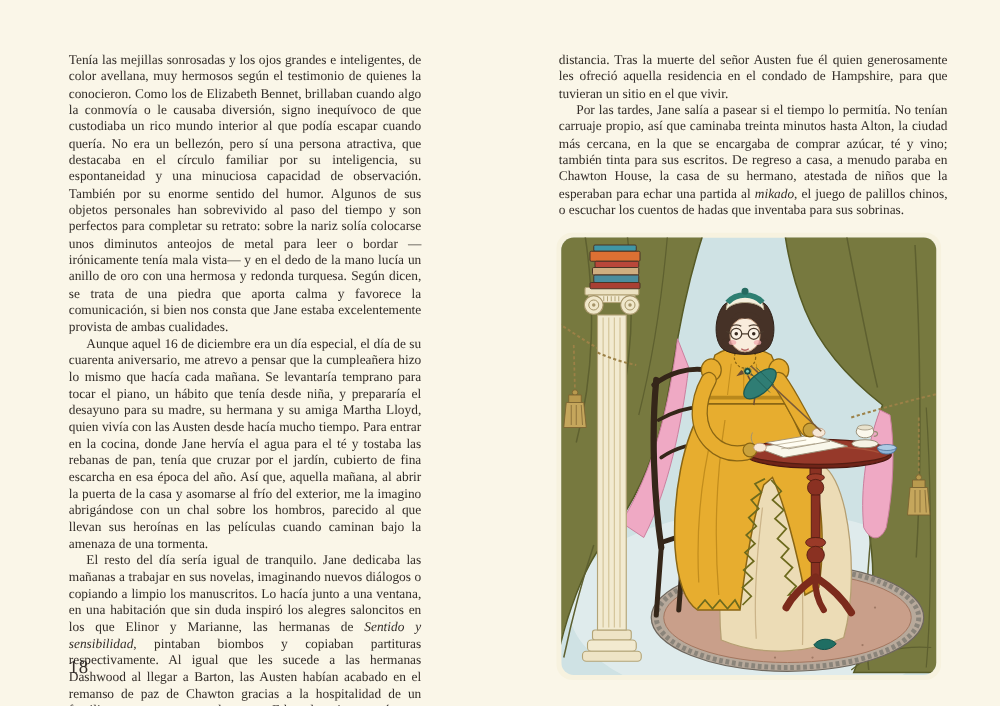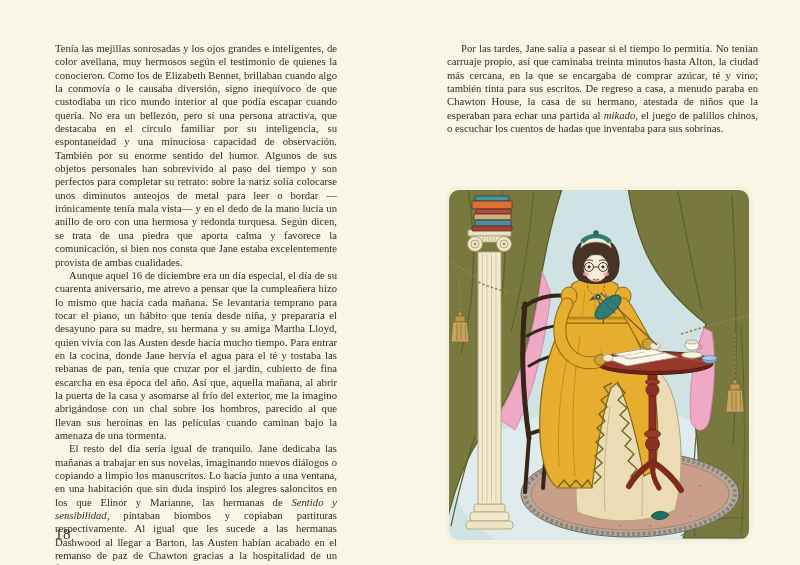--- a/index.html
+++ b/index.html
@@ -24,20 +24,21 @@
     <div class="page-col left-col">
       <p>Tenía las mejillas sonrosadas y los ojos grandes e inteligentes, de color avellana, muy hermosos según el testimonio de quienes la conocieron. Como los de Elizabeth Bennet, brillaban cuando algo la conmovía o le causaba diversión, signo inequívoco de que custodiaba un rico mundo interior al que podía escapar cuando quería. No era un bellezón, pero sí una persona atractiva, que destacaba en el círculo familiar por su inteligencia, su espontaneidad y una minuciosa capacidad de observación. También por su enorme sentido del humor. Algunos de sus objetos personales han sobrevivido al paso del tiempo y son perfectos para completar su retrato: sobre la nariz solía colocarse unos diminutos anteojos de metal para leer o bordar —irónicamente tenía mala vista— y en el dedo de la mano lucía un anillo de oro con una hermosa y redonda turquesa. Según dicen, se trata de una piedra que aporta calma y favorece la comunicación, si bien nos consta que Jane estaba excelentemente provista de ambas cualidades.</p>
       <p class="indent">Aunque aquel 16 de diciembre era un día especial, el día de su cuarenta aniversario, me atrevo a pensar que la cumpleañera hizo lo mismo que hacía cada mañana. Se levantaría temprano para tocar el piano, un hábito que tenía desde niña, y prepararía el desayuno para su madre, su hermana y su amiga Martha Lloyd, quien vivía con las Austen desde hacía mucho tiempo. Para entrar en la cocina, donde Jane hervía el agua para el té y tostaba las rebanas de pan, tenía que cruzar por el jardín, cubierto de fina escarcha en esa época del año. Así que, aquella mañana, al abrir la puerta de la casa y asomarse al frío del exterior, me la imagino abrigándose con un chal sobre los hombros, parecido al que llevan sus heroínas en las películas cuando caminan bajo la amenaza de una tormenta.</p>
       <p class="indent"><span>El resto del día sería igual de tranquilo. Jane dedicaba las mañanas a trabajar en sus novelas, imaginando nuevos diálogos o copiando a limpio los manuscritos. Lo hacía junto a una ventana, en una habitación que sin duda inspiró los alegres saloncitos en los que Elinor y Marianne, las hermanas de </span><i>Sentido y sensibilidad</i><span>, pintaban biombos y copiaban partituras respectivamente. Al igual que les sucede a las hermanas Dashwood al llegar a Barton, las Austen habían acabado en el remanso de paz de Chawton gracias a la hospitalidad de un familiar, en este caso su hermano Edward, quien poseía una mansión a corta</span></p>
     </div>
     <div class="folio">18</div>
   </div>
 
   <div>
     <div class="page-col right-col">
+      <p>distancia. Tras la muerte del señor Austen fue él quien generosamente les ofreció aquella residencia en el condado de Hampshire, para que tuvieran un sitio en el que vivir.</p>
       <p class="indent"><span>Por las tardes, Jane salía a pasear si el tiempo lo permitía. No tenían carruaje propio, así que caminaba treinta minutos hasta Alton, la ciudad más cercana, en la que se encargaba de comprar azúcar, té y vino; también tinta para sus escritos. De regreso a casa, a menudo paraba en Chawton House, la casa de su hermano, atestada de niños que la esperaban para echar una partida al </span><i>mikado</i><span>, el juego de palillos chinos, o escuchar los cuentos de hadas que inventaba para sus sobrinas.</span></p>
     </div>
 
     <figure class="illustration" aria-label="Jane Austen con vestido amarillo escribe con pluma de pavo real en una mesita redonda, entre cortinas verdes con forro rosa y una columna jónica con libros apilados">
       <svg width="308" height="358" viewBox="0 0 308 358" xmlns="http://www.w3.org/2000/svg">
         <defs>
           <clipPath id="scene">
               <rect x="4" y="4" width="300" height="350" rx="10"></rect>
             </clipPath>
         </defs>

